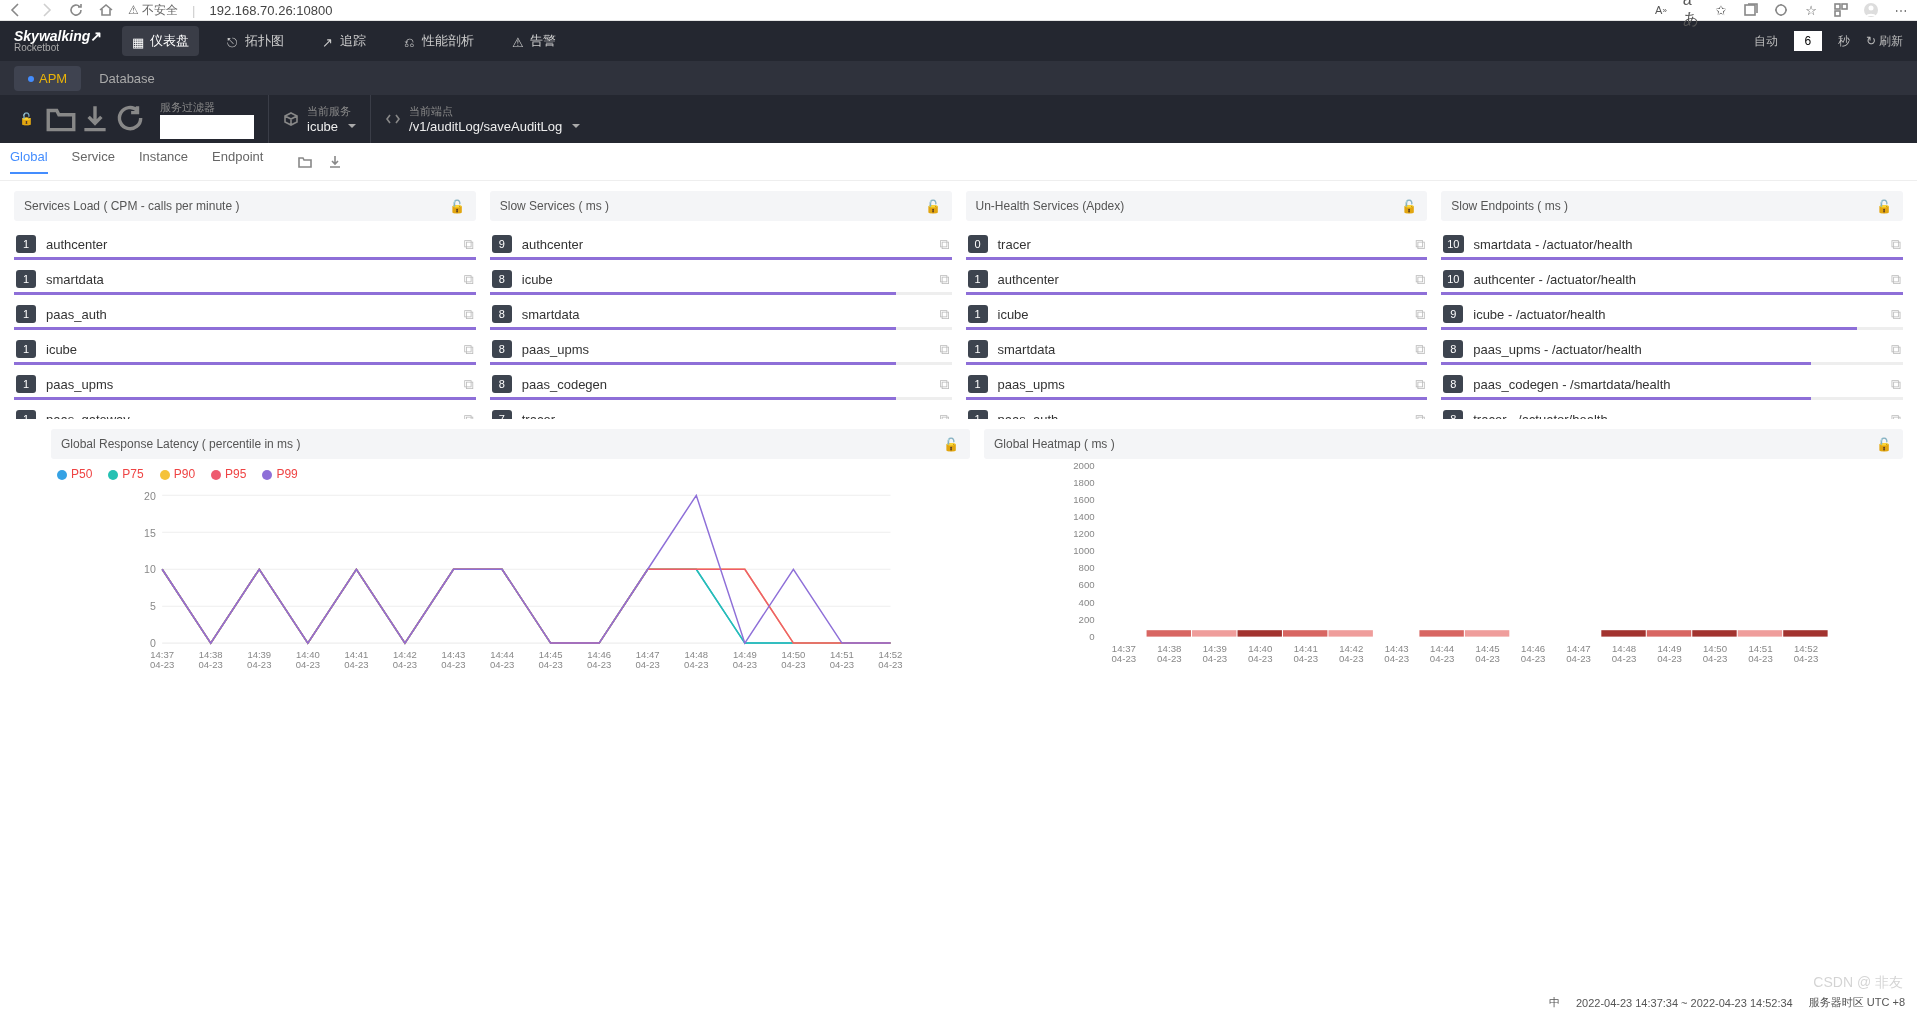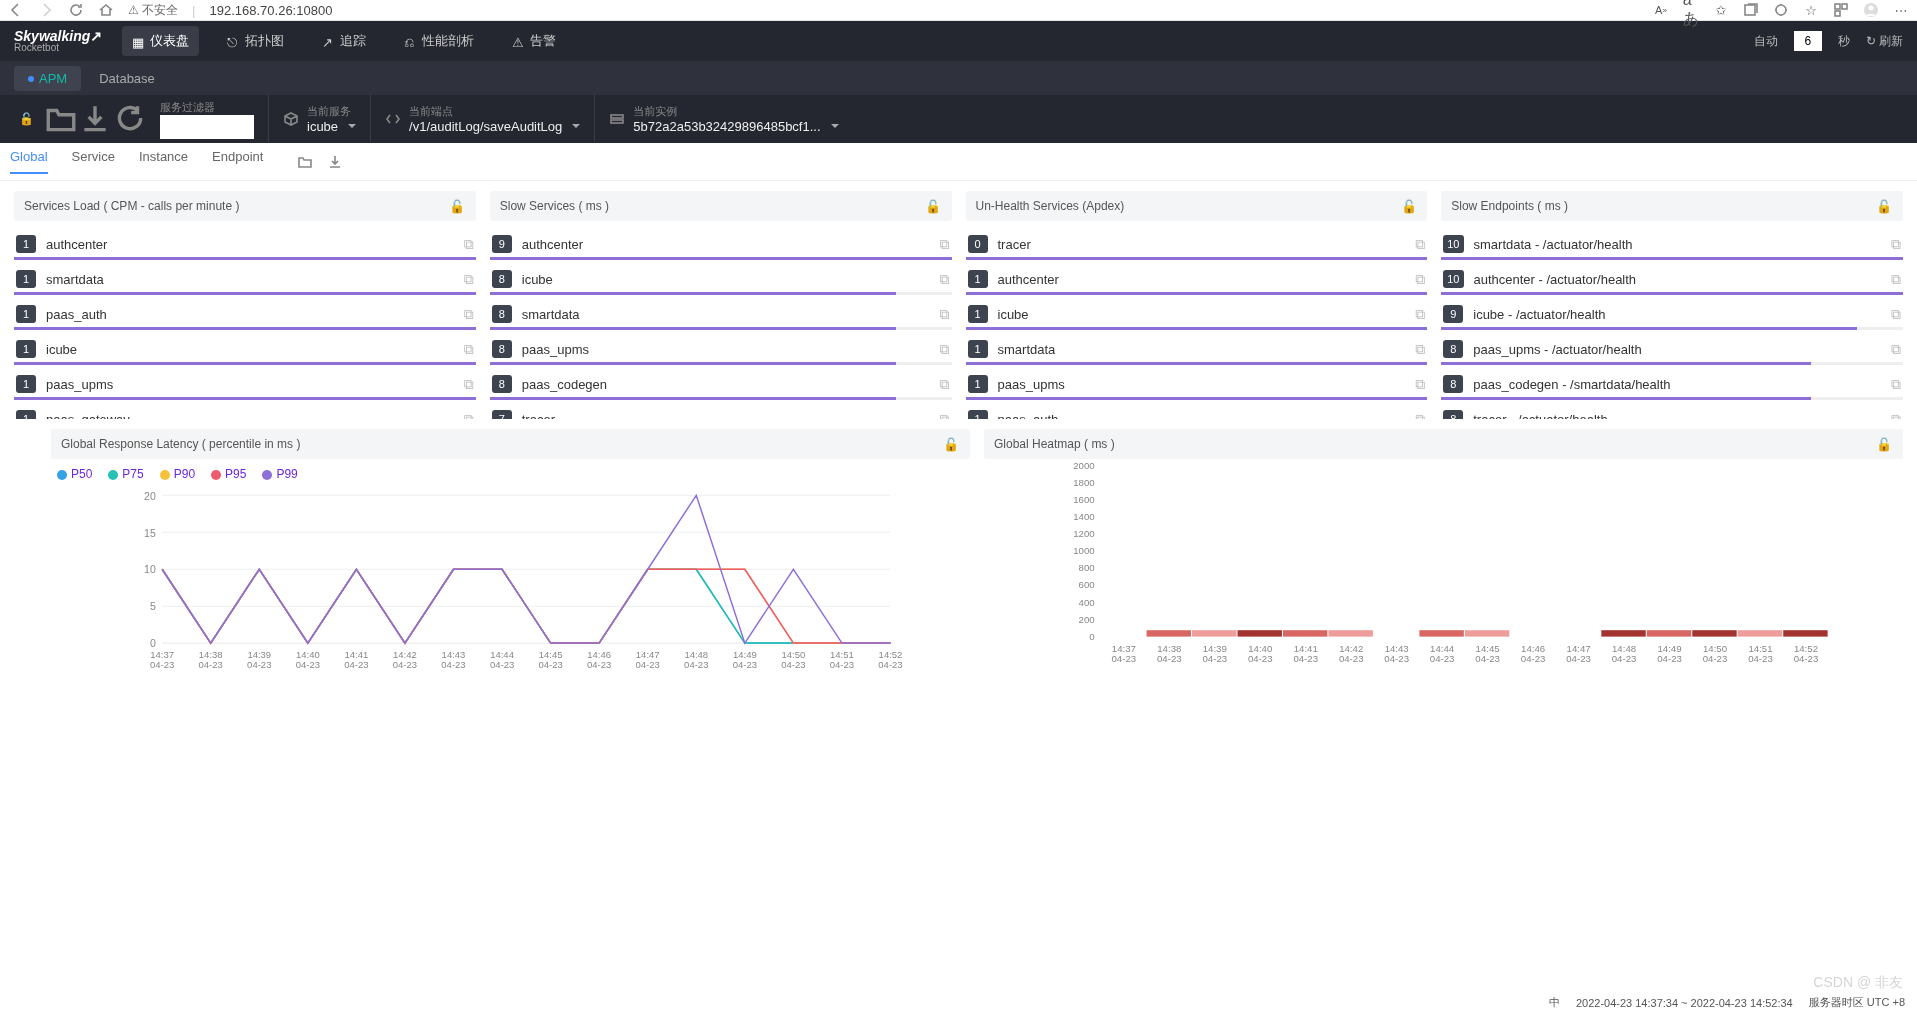--- a/index.html
+++ b/index.html
@@ -18,21 +18,21 @@
   .logo small { display: block; font-size: 10px; font-weight: 400; color: #aaa; font-style: normal; }
   .nav-item { display: flex; align-items: center; gap: 6px; padding: 6px 10px; border-radius: 4px; color: #ccc; }
   .nav-item.active { background: #3a3d47; color: #fff; }
   .nav-ic { width: 12px; height: 12px; }
   .hdr1 .rside { margin-left: auto; display: flex; align-items: center; gap: 16px; font-size: 12px; color: #bbb; }
   .hdr1 .rside input { width: 28px; height: 20px; background: #fff; border: none; text-align: center; font-size: 12px; }
 
   
   .hdr2 { height: 34px; background: #2f323c; display: flex; align-items: center; padding: 0 14px; gap: 8px; }
   .htab { padding: 5px 14px; border-radius: 4px; font-size: 13px; color: #aaa; }
-  .htab.active { background: #3f4350; color: #14b8a6; }
+  .htab.active { background: #3f4350; color: #eab308; }
   .htab .dot { display:inline-block;width:6px;height:6px;border-radius:50%;background:#448dfe;margin-right:5px;vertical-align:middle;}
 
   
   .selrow { height: 48px; background: #242730; display: flex; align-items: center; color: #ccc; padding: 0 10px; font-size: 12px; }
   .selrow .tool-ic { width: 34px; height: 34px; display:flex;align-items:center;justify-content:center;color:#ccc;}
   .selgrp { display:flex; align-items:center; gap:8px; padding:0 14px; border-left:1px solid #3a3d47; height:100%;}
   .selgrp:first-of-type{border-left:none;}
   .selinp { height:24px; width:94px; background:#fff; border:none; }
   .sel-lbl { font-size:11px; color:#888;}
   .sel-val { font-size:13px; color:#eee;}
@@ -55,21 +55,21 @@
   .row { display:flex; align-items:center; gap:10px; padding:6px 2px 2px 2px; font-size:13px; color:#333; position:relative;}
   .badge{min-width:20px;height:18px;background:#3d444f;color:#fff;border-radius:3px;font-size:11px;display:flex;align-items:center;justify-content:center;padding:0 4px;}
   .copy-ic{margin-left:auto;color:#bbb;font-size:14px;}
   .bar-track{height:3px;background:#eee;margin-top:2px;width:100%;}
   .bar-fill{height:3px;background:#8e6fd8;}
   .row-wrap{padding:2px 0;}
 
   
   .charts { display:flex; gap:14px; padding:0 14px;margin-left:37px;}
   .chart-panel{flex:1;}
-  .legend{display:flex;gap:16px;padding:8px 6px;font-size:12px;color:#6d28d9;}
+  .legend{display:flex;gap:16px;padding:8px 6px;font-size:12px;color:#ef4444;}
   .lg-dot{width:10px;height:10px;border-radius:50%;display:inline-block;margin-right:4px;vertical-align:middle;}
   .chart-box{position:relative;height:190px;}
   .chart-box svg{width:100%;height:100%;}
 
   
   .foot{position:absolute;bottom:4px;right:12px;font-size:11px;color:#555;display:flex;gap:16px;align-items:center;}
   .watermark{position:absolute;right:14px;bottom:22px;font-size:14px;color:#555;opacity:.25;}
 
   .svg-ic{stroke:#888;stroke-width:1.6;fill:none;}
 </style>
@@ -210,30 +210,20 @@
       <div class="sel-val chevd">icube</div>
     </div>
   </div>
   <div class="selgrp">
     <svg class="code-ic svg-ic" viewBox="0 0 16 16">
         <path d="M5 4 2 8l3 4M11 4l3 4-3 4"></path>
       </svg>
     <div>
       <div class="sel-lbl">当前端点</div>
       <div class="sel-val chevd">/v1/auditLog/saveAuditLog</div>
-    </div>
-  </div>
-  <div class="selgrp">
-    <svg class="disk-ic svg-ic" viewBox="0 0 16 16">
-        <rect x="2" y="4" width="12" height="3"></rect>
-        <rect x="2" y="9" width="12" height="3"></rect>
-      </svg>
-    <div>
-      <div class="sel-lbl">当前实例</div>
-      <div class="sel-val chevd">5b72a2a53b32429896485bcf1...</div>
     </div>
   </div>
 </div>
 
 <div class="ctabs">
   <div id="ctab-host" style="display:flex;gap:24px">
       <div class="ctab active">Global</div>
       <div class="ctab">Service</div>
       <div class="ctab">Instance</div>
       <div class="ctab">Endpoint</div>

